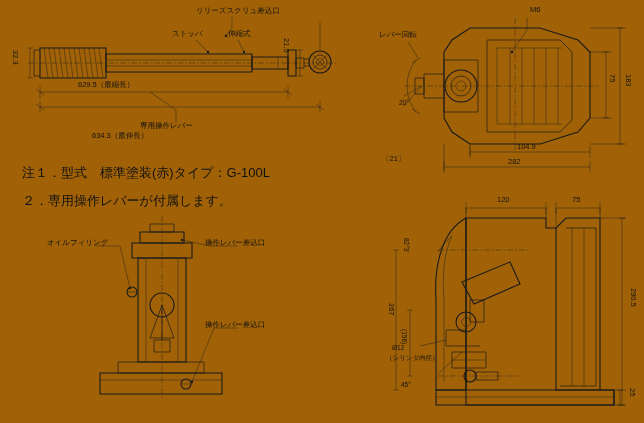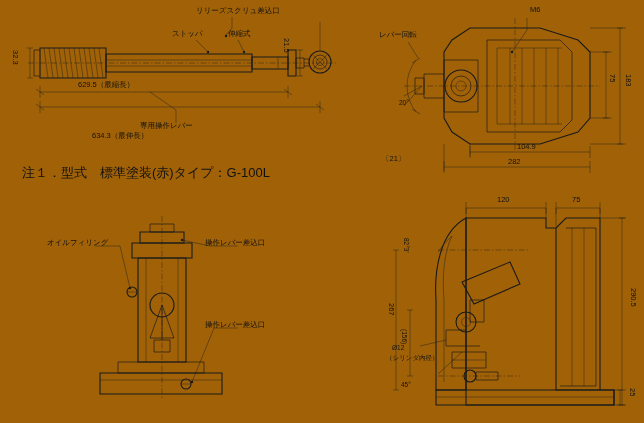--- a/index.html
+++ b/index.html
@@ -212,14 +212,15 @@
   <div class="lbl sm" style="left:401px;top:381px;">45°</div>
 
   <div class="lbl" style="left:497px;top:196px;">120</div>
   <div class="lbl" style="left:572px;top:196px;">75</div>
   <div class="lbl vert" style="left:628px;top:288px;">290.5</div>
   <div class="lbl vert" style="left:386px;top:303px;">267</div>
   <div class="lbl sm vert" style="left:401px;top:329px;">(156)</div>
   <div class="lbl vert" style="left:627px;top:388px;">25</div>
 
   <div class="note" style="left:22px;top:163px;">注１．型式　標準塗装(赤)タイプ：G-100L</div>
+  <div class="note" style="left:22px;top:191px;">２．専用操作レバーが付属します。</div>
 
 </div>
 
 </body></html>

